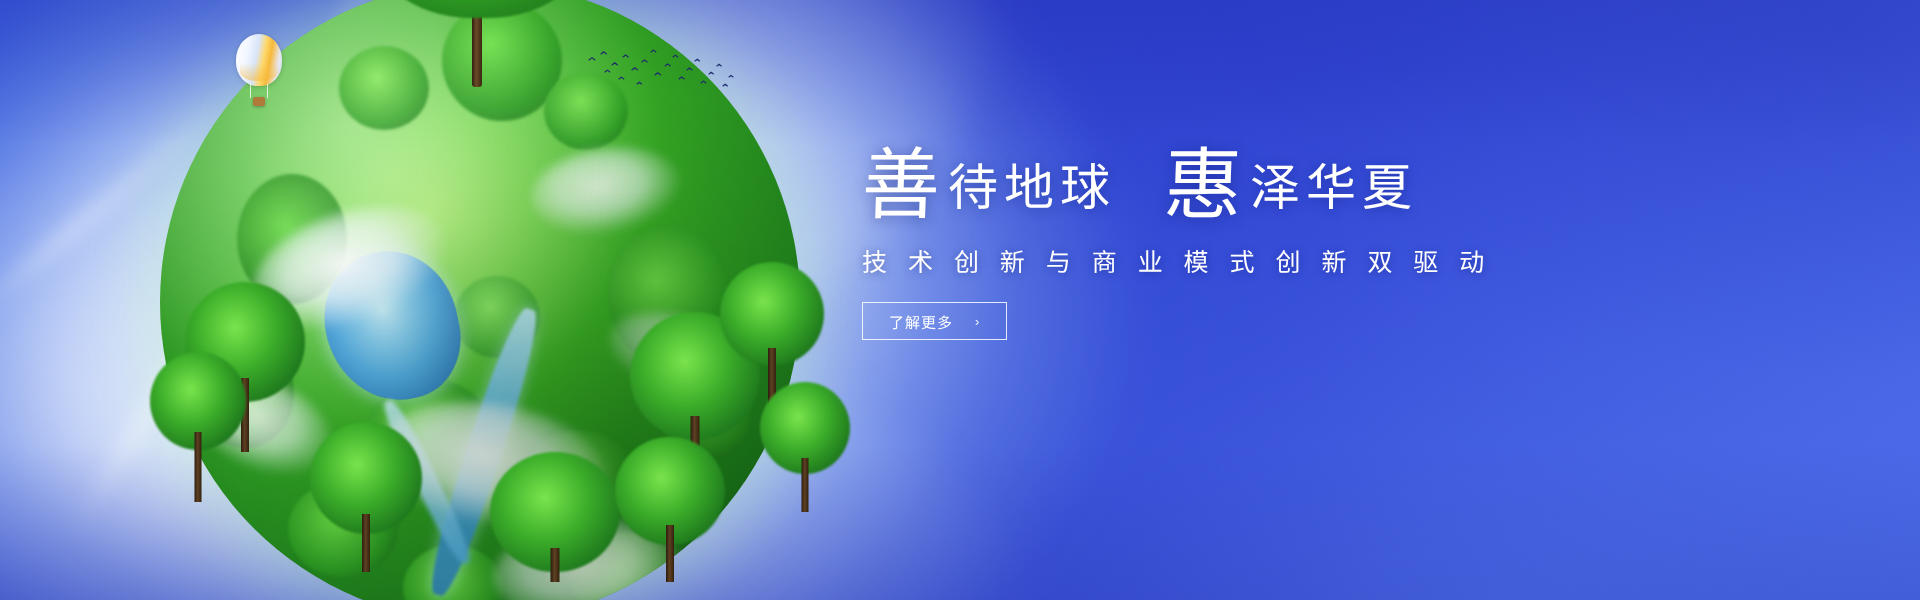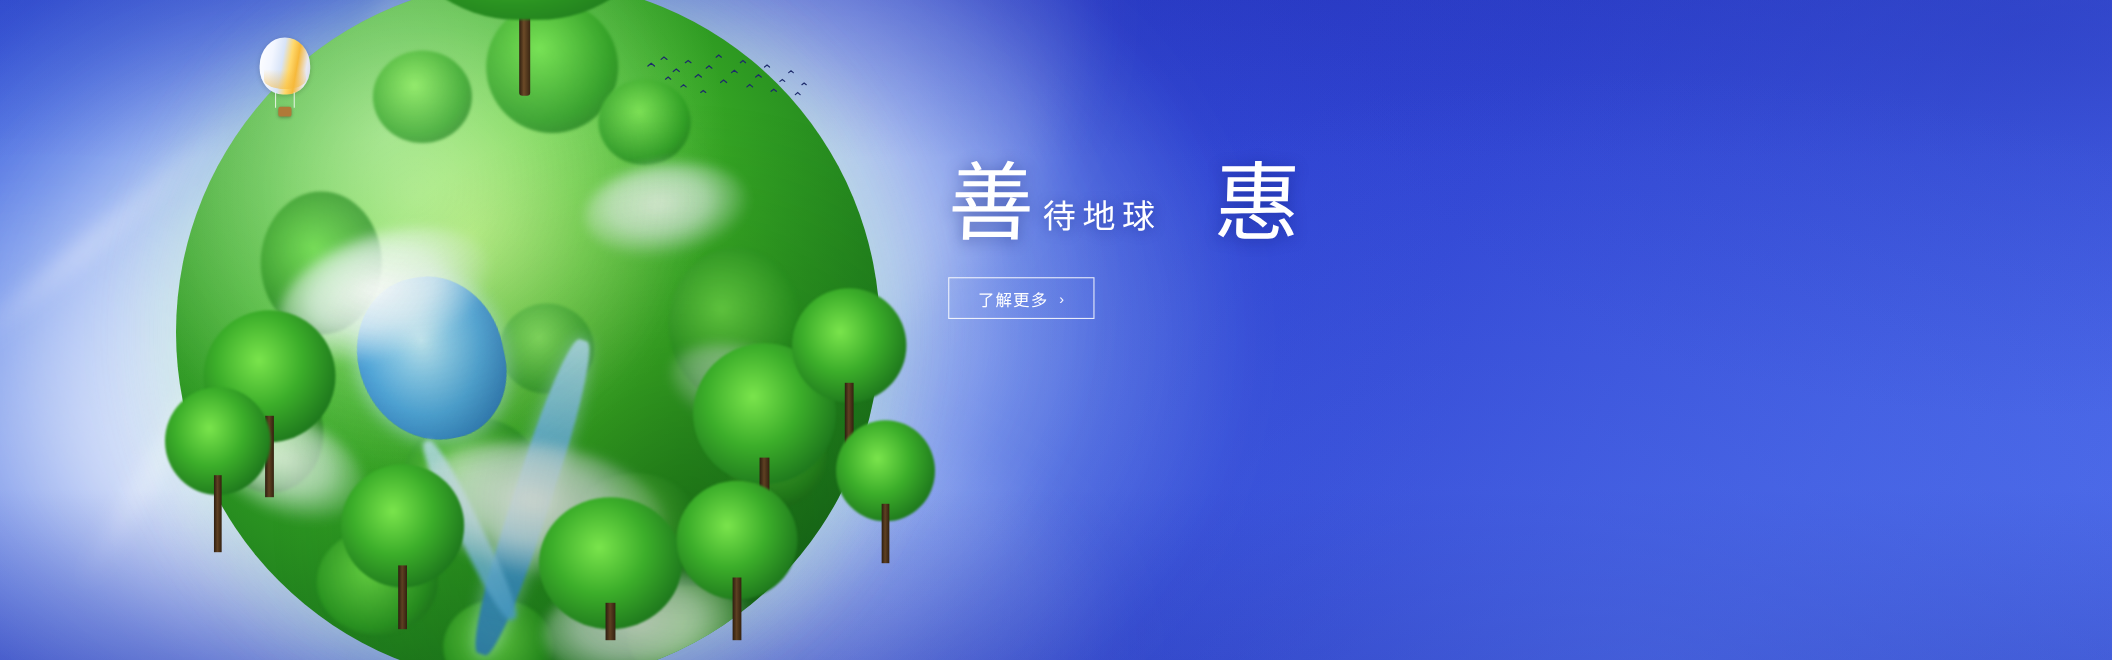--- a/index.html
+++ b/index.html
@@ -355,21 +355,21 @@
     font-family:"Liberation Serif","DejaVu Serif",serif;
     font-size:78px;
     line-height:0.92;
     font-weight:400;
     letter-spacing:0;
     text-shadow:0 2px 14px rgba(10,24,110,0.45);
     transform:skewX(-2deg);
   }
   .hl-small {
     font-family:"Liberation Serif","DejaVu Serif",serif;
-    font-size:30px;
+    font-size:50px;
     line-height:1;
     font-weight:400;
     letter-spacing:6px;
     padding-bottom:9px;
     padding-left:8px;
     text-shadow:0 2px 12px rgba(10,24,110,0.40);
   }
   .hl-gap { width:48px; }
 
   .subtitle {
@@ -386,21 +386,21 @@
     letter-spacing:0.6px;
     color:#ecf1ff;
     margin-top:22px;
     text-shadow:0 1px 6px rgba(10,24,110,0.50);
     white-space:nowrap;
   }
   .cta {
     display:inline-flex;
     align-items:center;
     justify-content:center;
-    gap:10px;
+    gap:22px;
     margin-top:24px;
     padding:0 26px;
     height:38px;
     border:1px solid rgba(255,255,255,0.85);
     background:transparent;
     color:#ffffff;
     font-size:15px;
     letter-spacing:1px;
     cursor:pointer;
     text-decoration:none;
@@ -536,23 +536,25 @@
   <div class="content">
 
     <div class="headline">
       <span class="hl-group">
         <span class="hl-big">善</span>
         <span class="hl-small">待地球</span>
       </span>
       <span class="hl-gap"></span>
       <span class="hl-group">
         <span class="hl-big">惠</span>
+        <span class="hl-small">泽华夏</span>
       </span>
     </div>
 
+    <div class="subtitle">技 术 创 新 与 商 业 模 式 创 新 双 驱 动</div>
 
 
     <a class="cta" href="#">
       <span>了解更多</span>
       <span class="chev">›</span>
     </a>
 
   </div>
 </div>
 

